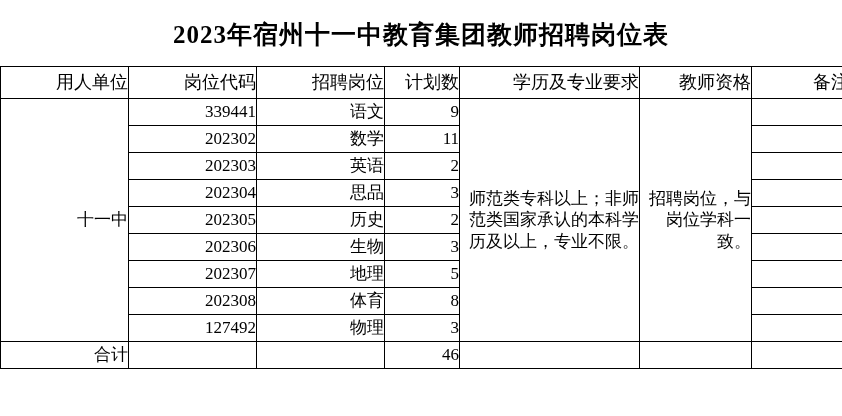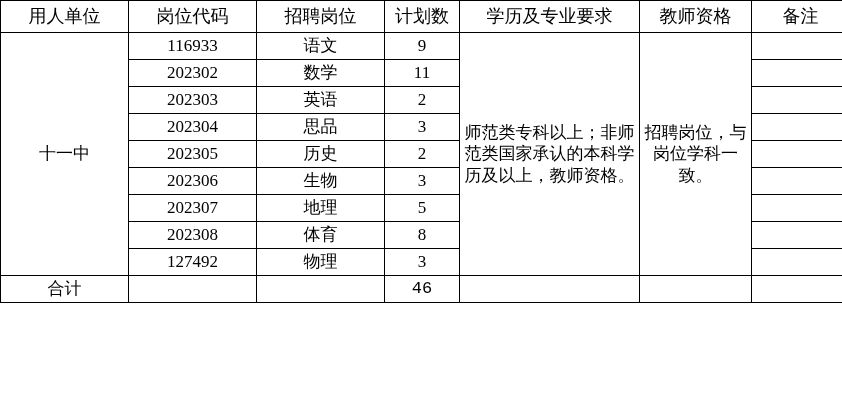--- a/index.html
+++ b/index.html
@@ -31,21 +31,21 @@
   }
   table.job-table {
     border-collapse: collapse;
     margin: 0 auto;
     width: 806px;
     table-layout: fixed;
   }
   table.job-table td,
   table.job-table th {
     border: 1px solid #000000;
-    text-align: center;
+    text-align: right;
     vertical-align: middle;
     font-size: 17px;
     font-weight: normal;
     padding: 0;
     height: 27px;
     line-height: 1.25;
     box-sizing: border-box;
   }
   table.job-table thead td {
     font-size: 18px;
@@ -71,29 +71,29 @@
   }
   .cell-cert {
     text-align: left;
     padding: 0 8px;
   }
   .cell-total-label {
     font-size: 18px;
   }
   .cell-total-value {
     font-size: 17px;
-    font-family: Liberation Mono, monospace;
   }
   .empty-cell { }
 </style>
 </head>
 <body>
 
 <div class="page">
 
+  <div class="doc-title">2023年宿州十一中教育集团教师招聘岗位表</div>
 
   <table class="job-table">
     <colgroup>
       <col class="col-unit">
       <col class="col-code">
       <col class="col-post">
       <col class="col-plan">
       <col class="col-edu">
       <col class="col-cert">
       <col class="col-remark">
@@ -105,24 +105,24 @@
         <td>招聘岗位</td>
         <td>计划数</td>
         <td>学历及专业要求</td>
         <td>教师资格</td>
         <td>备注</td>
       </tr>
     </thead>
     <tbody>
       <tr>
         <td class="cell-unit" rowspan="9">十一中</td>
-        <td>116933</td>
+        <td>339441</td>
         <td>语文</td>
         <td>9</td>
-        <td class="cell-edu" rowspan="9">师范类专科以上；非师范类国家承认的本科学历及以上，教师资格。</td>
+        <td class="cell-edu" rowspan="9">师范类专科以上；非师范类国家承认的本科学历及以上，专业不限。</td>
         <td class="cell-cert" rowspan="9">招聘岗位，与岗位学科一致。</td>
         <td class="empty-cell"></td>
       </tr>
       <tr>
         <td>202302</td>
         <td>数学</td>
         <td>11</td>
         <td class="empty-cell"></td>
       </tr>
       <tr>

